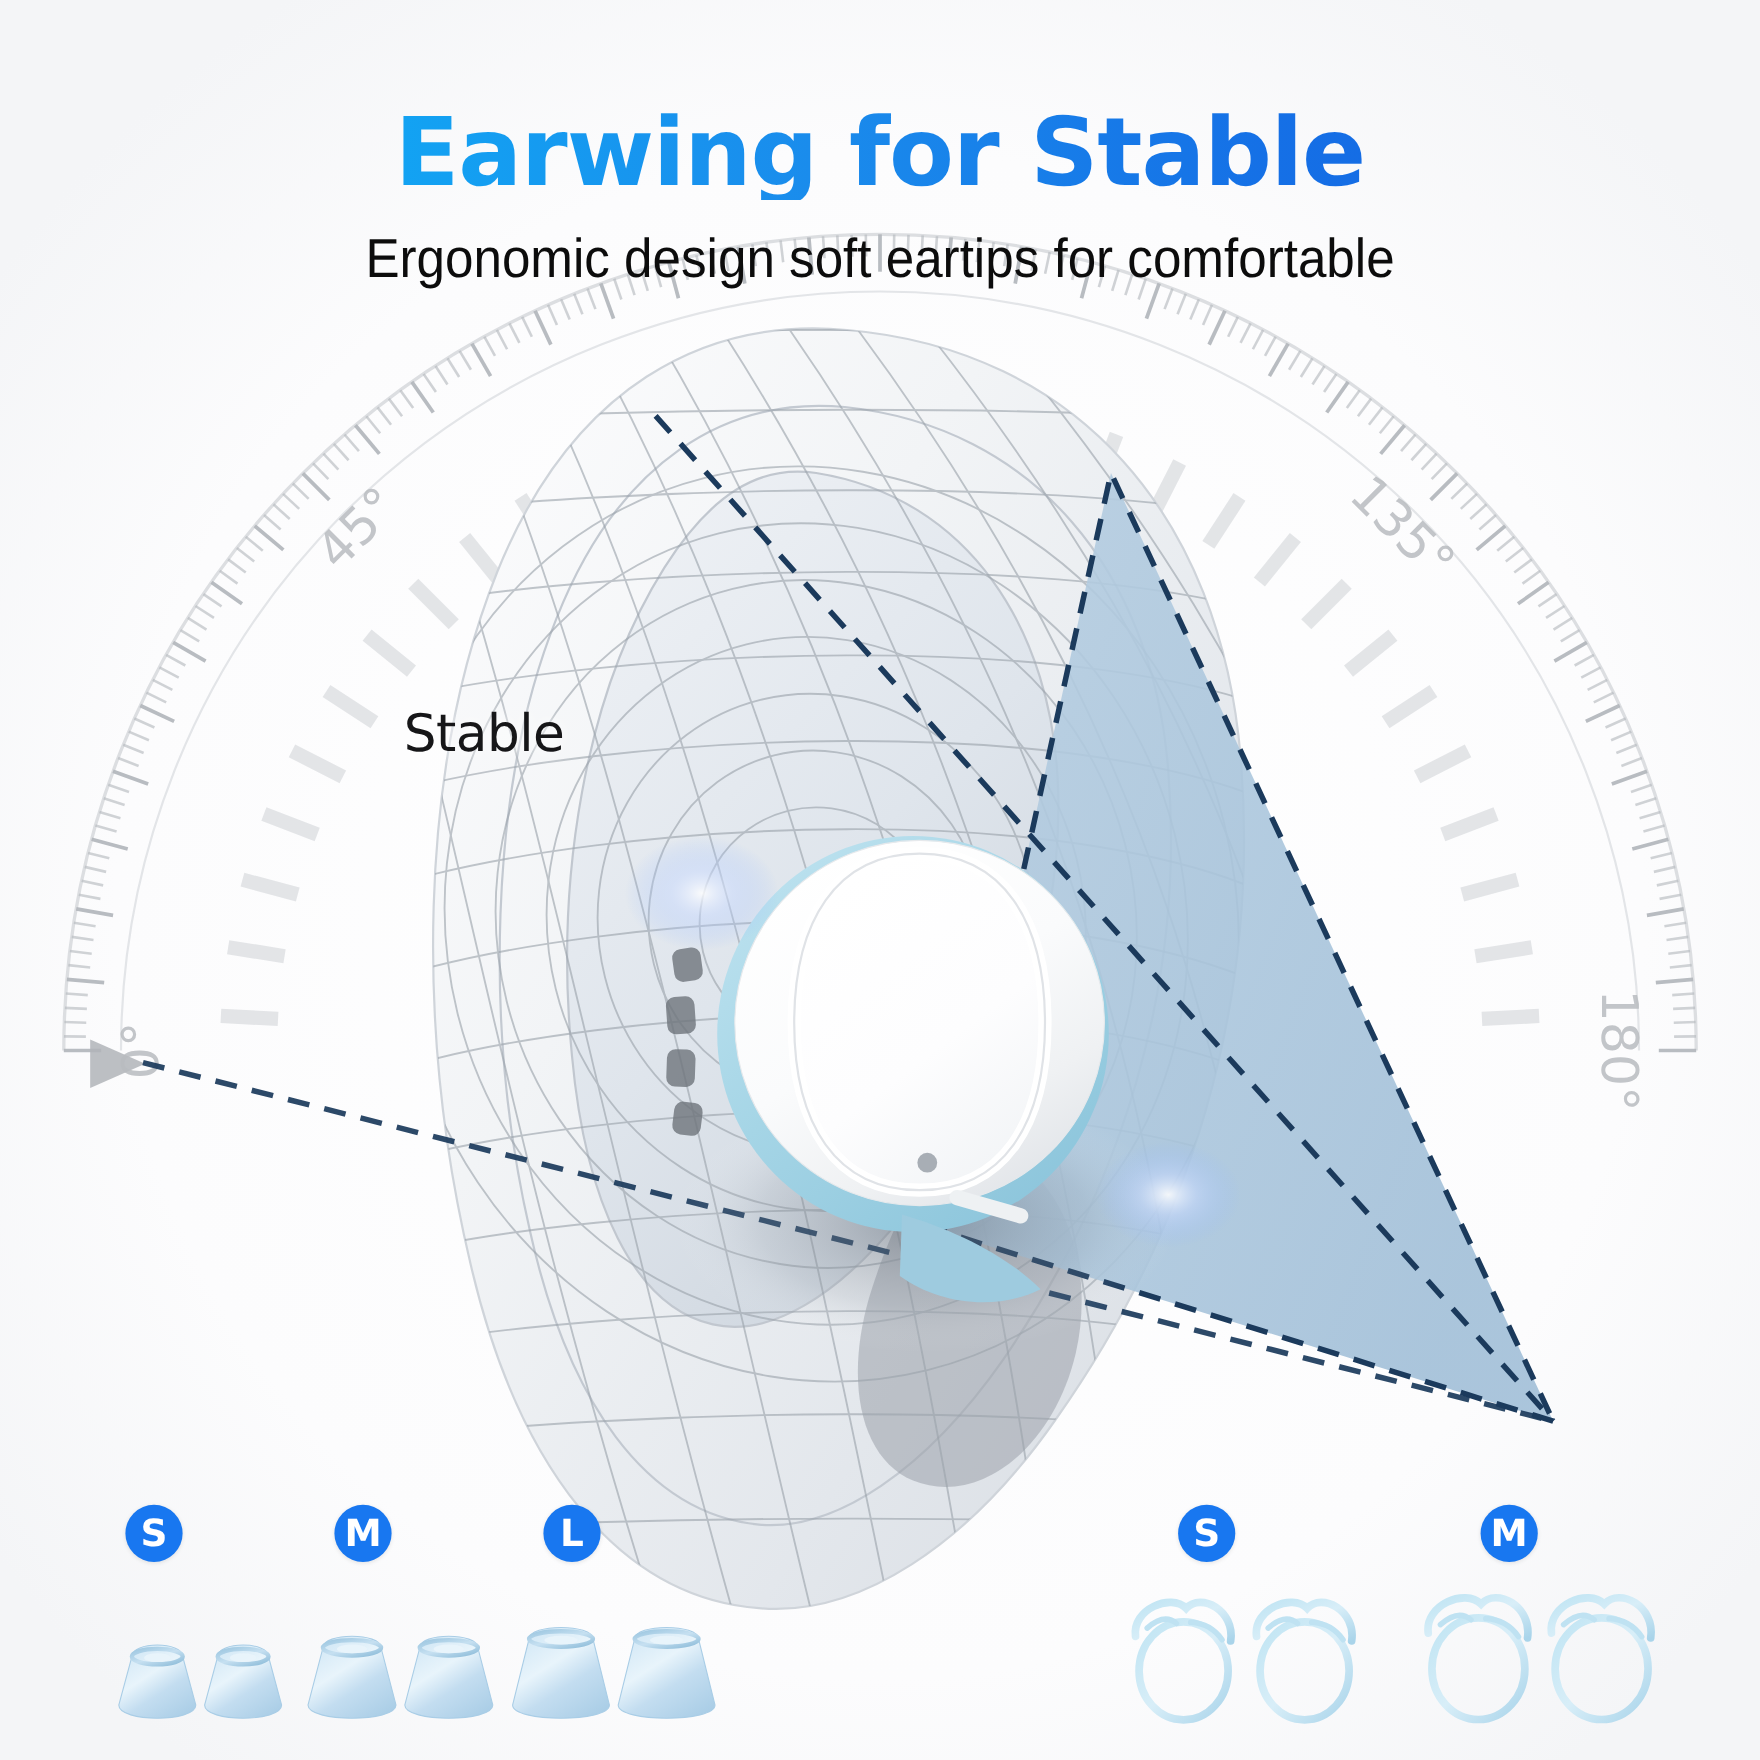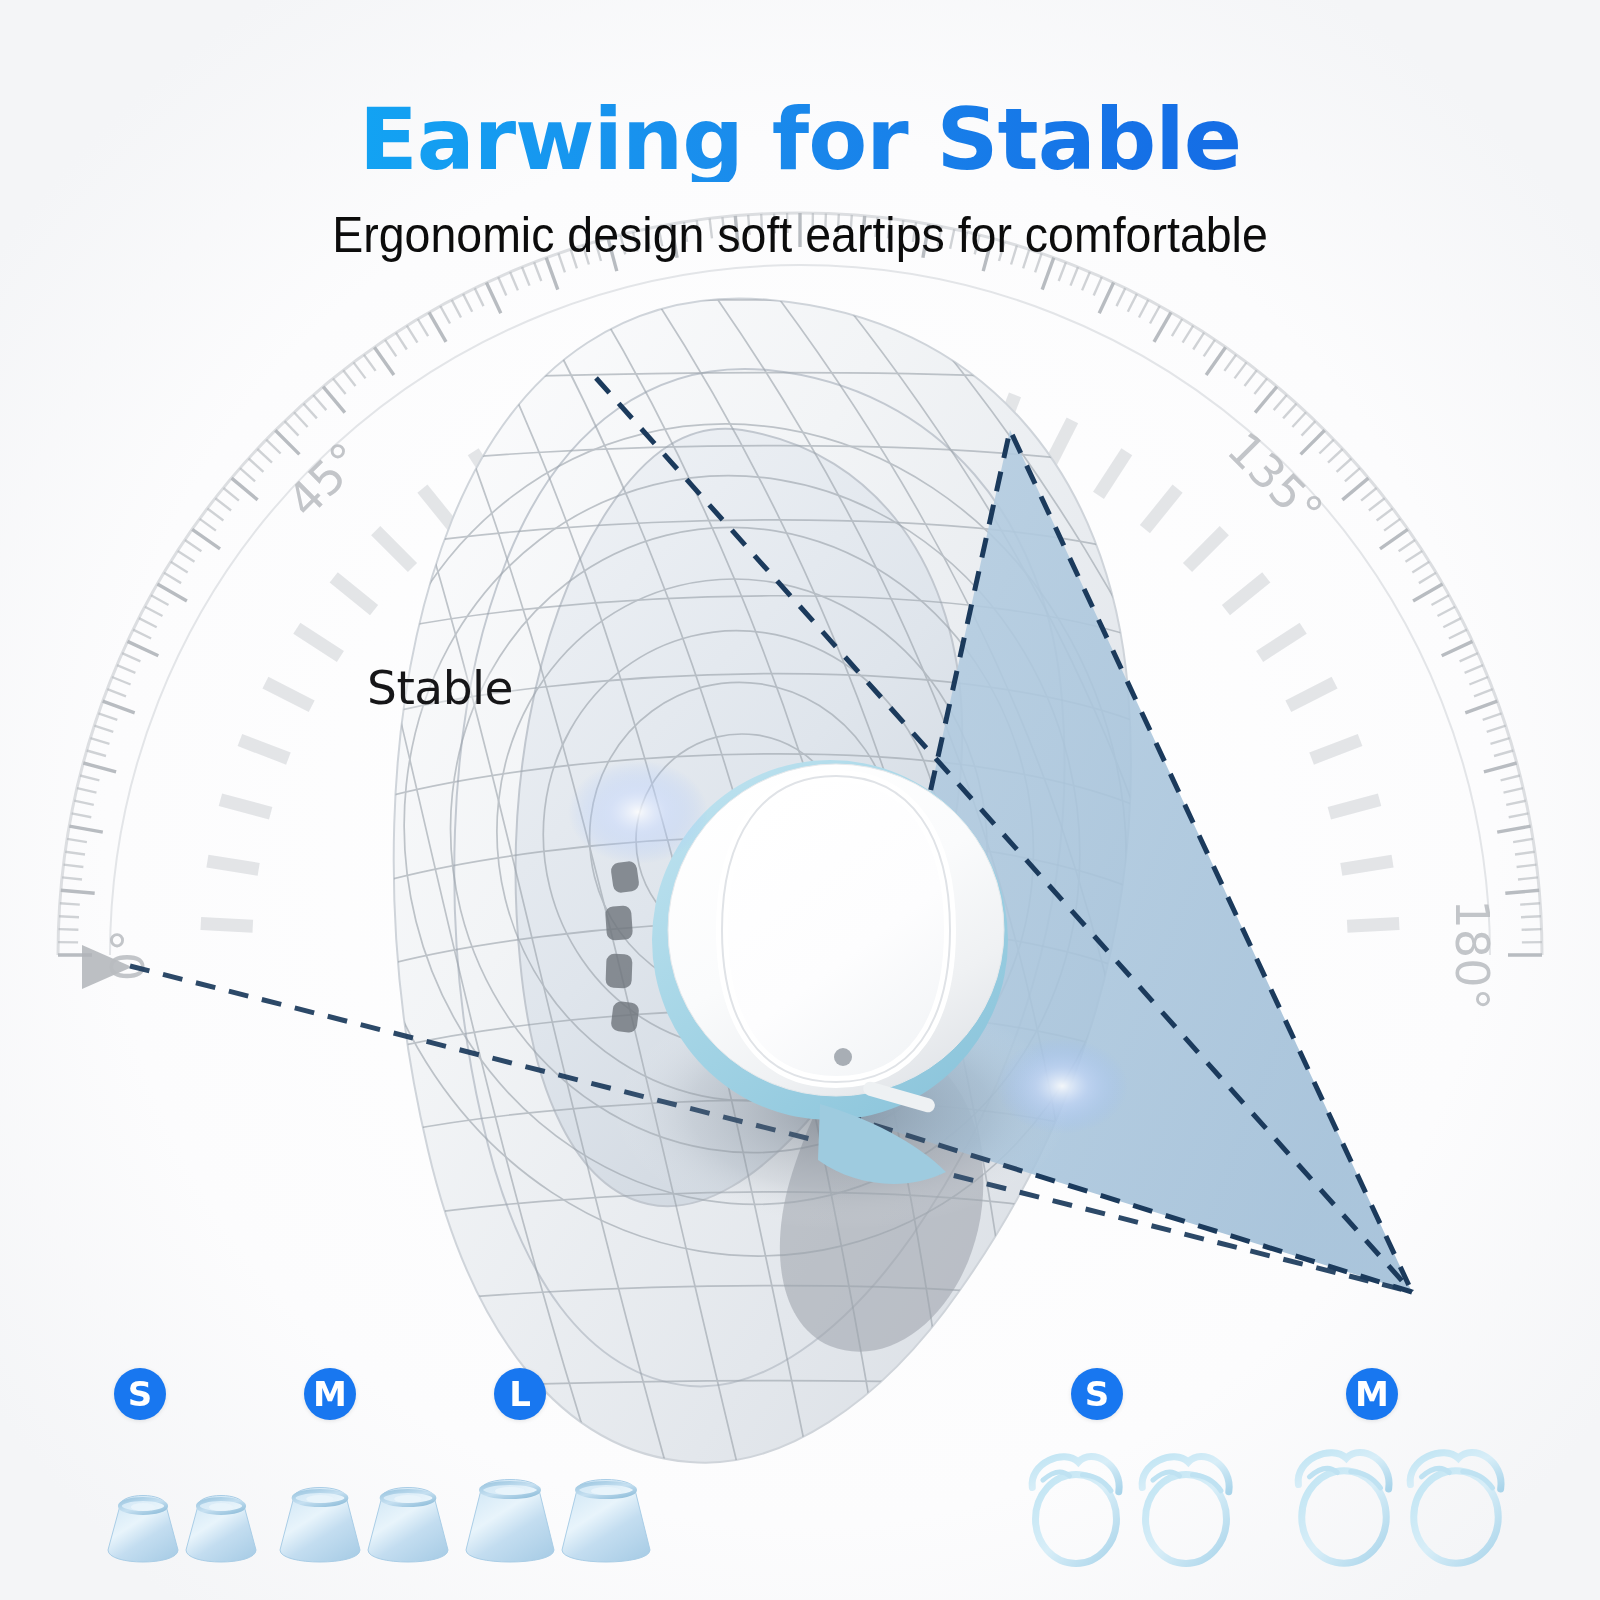--- a/index.html
+++ b/index.html
@@ -80,21 +80,20 @@
     text-align: center;
     z-index: 30;
     font-family: "DejaVu Sans", sans-serif;
     font-size: 47px;
     font-weight: 500;
     color: #161618;
     line-height: 1.28;
     letter-spacing: -0.5px;
     text-shadow: 0 0 14px rgba(255,255,255,0.95), 0 0 30px rgba(255,255,255,0.8);
     pointer-events: none;
-    margin-top: 20px;
   }
   #caption .cap-line { display: block; }
 
   
   #accessories {
     position: absolute;
     left: 0;
     top: 1330px;
     width: 1600px;
     height: 270px;

